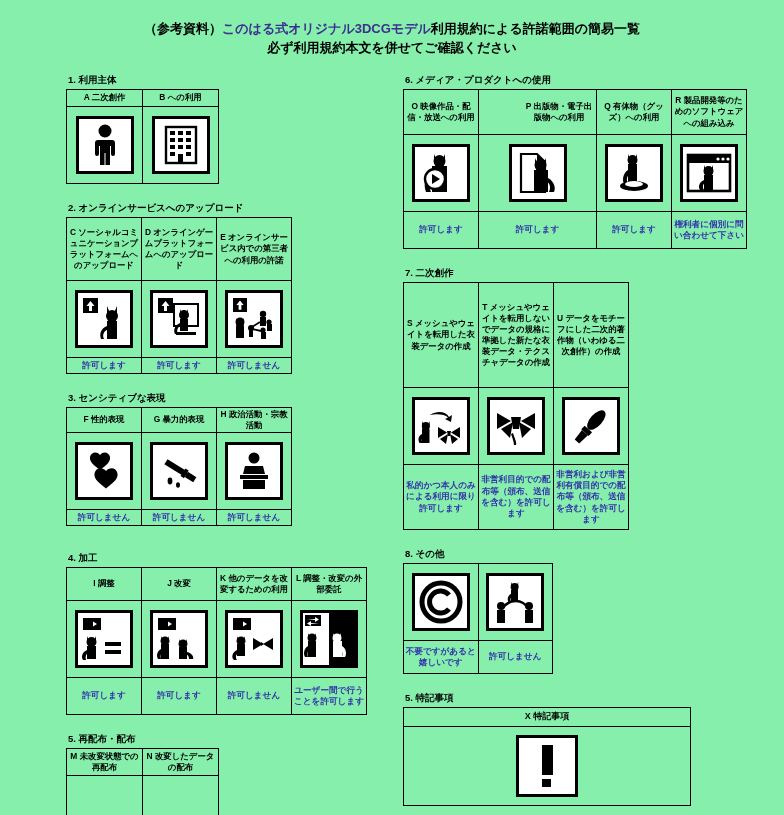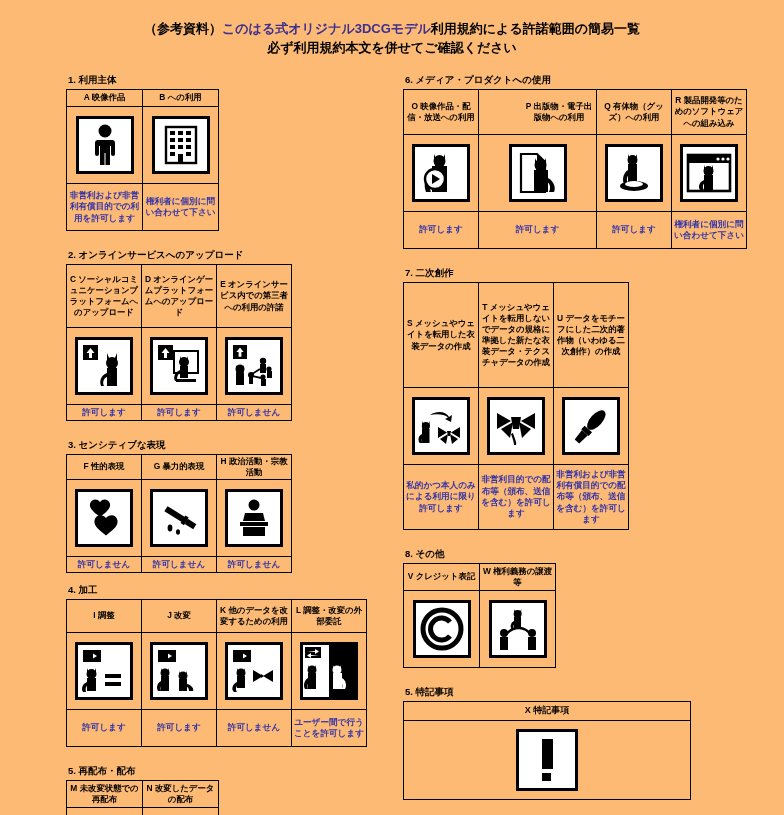--- a/index.html
+++ b/index.html
@@ -12,21 +12,21 @@
     height: 815px;
     font-family: "Liberation Sans", "DejaVu Sans", sans-serif;
     color: #000000;
     position: relative;
     overflow: hidden;
   }
   .page {
     position: relative;
     width: 784px;
     height: 815px;
-    background: #fdba74;
+    background: #86efac;
   }
   
   .title-block {
     text-align: center;
     padding-top: 20px;
     line-height: 1.45;
   }
   .title-line {
     font-size: 13px;
     font-weight: bold;
@@ -128,21 +128,21 @@
 
   <div class="cols">
 
     <div class="col-left">
 
       <div class="section">
         <div class="sec-title">1. 利用主体</div>
         <table class="grid" style="width:150px;">
           <tbody>
               <tr>
-            <td class="hdr" style="width:75px;height:16px;">A 映像作品</td>
+            <td class="hdr" style="width:75px;height:16px;">A 二次創作</td>
             <td class="hdr" style="width:75px;">B への利用</td>
           </tr>
           <tr>
             <td class="icon">
               <div class="iconbox">
                 <svg width="40" height="44" viewBox="0 0 40 44">
                       <circle cx="20" cy="8" r="6.5" fill="#000"></circle>
                       <path d="M13 17 h14 a3 3 0 0 1 3 3 v11 a2 2 0 0 1 -4 0 v-8 h-1 v19 h-4.5 v-12 h-1 v12 h-4.5 v-19 h-1 v8 a2 2 0 0 1 -4 0 v-11 a3 3 0 0 1 3 -3 z" fill="#000"></path>
                     </svg>
               </div>
@@ -162,24 +162,20 @@
                         <rect x="18" y="22" width="5" height="4"></rect>
                         <rect x="26" y="22" width="5" height="4"></rect>
                         <rect x="10" y="29" width="5" height="4"></rect>
                         <rect x="26" y="29" width="5" height="4"></rect>
                         <rect x="18" y="31" width="5" height="9"></rect>
                       </g>
                     </svg>
               </div>
             </td>
           </tr>
-          <tr>
-            <td class="res" style="height:46px;">非営利および非営利有償目的での利用を許可します</td>
-            <td class="res">権利者に個別に問い合わせて下さい</td>
-          </tr>
         </tbody>
           </table>
       </div>
 
       <div class="section" style="margin-top:18px;">
         <div class="sec-title">2. オンラインサービスへのアップロード</div>
         <table class="grid" style="width:224px;padding-left:43px;">
           <tbody>
               <tr>
             <td class="hdr" style="width:74px;height:62px;">C ソーシャルコミュニケーションプラットフォームへのアップロード</td>
@@ -300,21 +296,21 @@
           </tr>
           <tr>
             <td class="res" style="height:15px;">許可しません</td>
             <td class="res">許可しません</td>
             <td class="res">許可しません</td>
           </tr>
         </tbody>
           </table>
       </div>
 
-      <div class="section" style="margin-top:11px;">
+      <div class="section" style="margin-top:26px;">
         <div class="sec-title">4. 加工</div>
         <table class="grid" style="width:298px;">
           <tbody>
               <tr>
             <td class="hdr" style="width:74px;height:32px;">I 調整</td>
             <td class="hdr" style="width:74px;">J 改変</td>
             <td class="hdr" style="width:74px;">K 他のデータを改変するための利用</td>
             <td class="hdr" style="width:74px;">L 調整・改変の外部委託</td>
           </tr>
           <tr>
@@ -577,24 +573,20 @@
             <td class="res">非営利および非営利有償目的での配布等（頒布、送信を含む）を許可します</td>
           </tr>
         </tbody>
           </table>
       </div>
 
       <div class="section" style="margin-top:18px;">
         <div class="sec-title">8. その他</div>
         <table class="grid" style="width:150px;">
           <tbody>
-              <tr>
-            <td class="hdr" style="width:75px;height:26px;">V クレジット表記</td>
-            <td class="hdr" style="width:75px;">W 権利義務の譲渡等</td>
-          </tr>
           <tr>
             <td class="icon">
               <div class="iconbox">
                 <svg width="46" height="46" viewBox="0 0 46 46">
                       <circle cx="23" cy="23" r="19" fill="none" stroke="#000" stroke-width="5"></circle>
                       <path d="M31 16 a11 11 0 1 0 0 14" fill="none" stroke="#000" stroke-width="5"></path>
                     </svg>
               </div>
             </td>
             <td class="icon">
@@ -611,20 +603,24 @@
                       <path d="M37 30 l3 -3 l-5 0 z" fill="#000"></path>
                       <g fill="#000">
                         <circle cx="9" cy="27" r="4"></circle>
                         <rect x="5" y="31" width="8" height="13"></rect>
                         <circle cx="37" cy="27" r="4"></circle>
                         <rect x="33" y="31" width="8" height="13"></rect>
                       </g>
                     </svg>
               </div>
             </td>
+          </tr>
+          <tr>
+            <td class="res" style="height:32px;">不要ですがあると嬉しいです</td>
+            <td class="res">許可しません</td>
           </tr>
         </tbody>
           </table>
       </div>
 
       <div class="section" style="margin-top:18px;">
         <div class="sec-title">5. 特記事項</div>
         <table class="grid notebox" style="width:288px;">
           <tbody>
               <tr>

